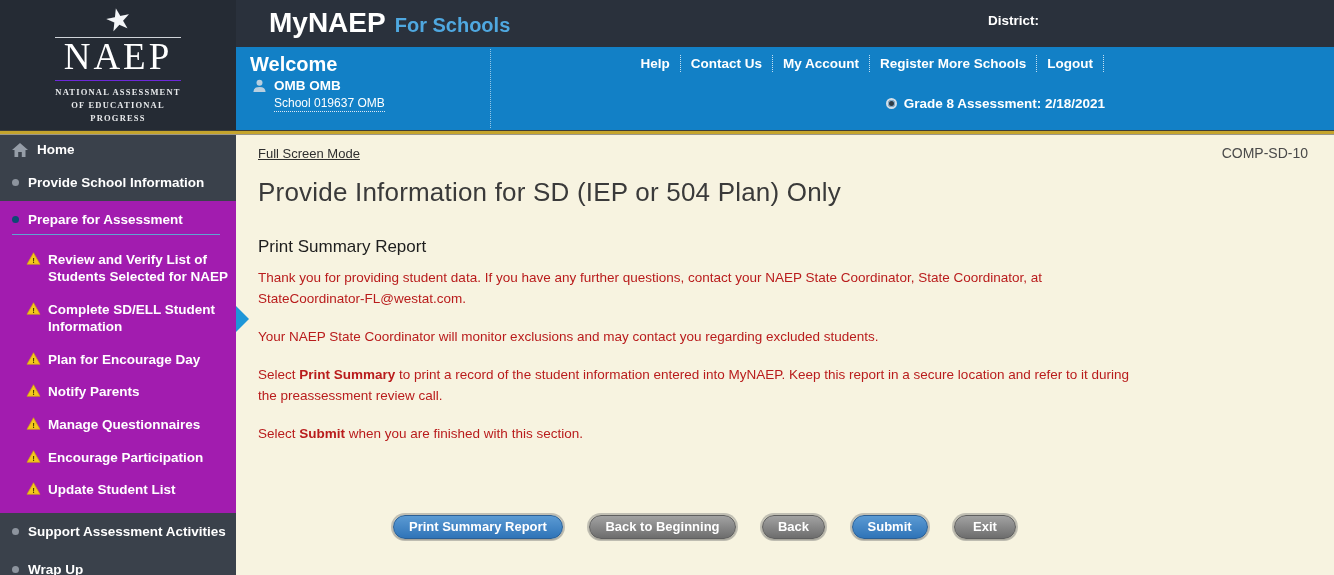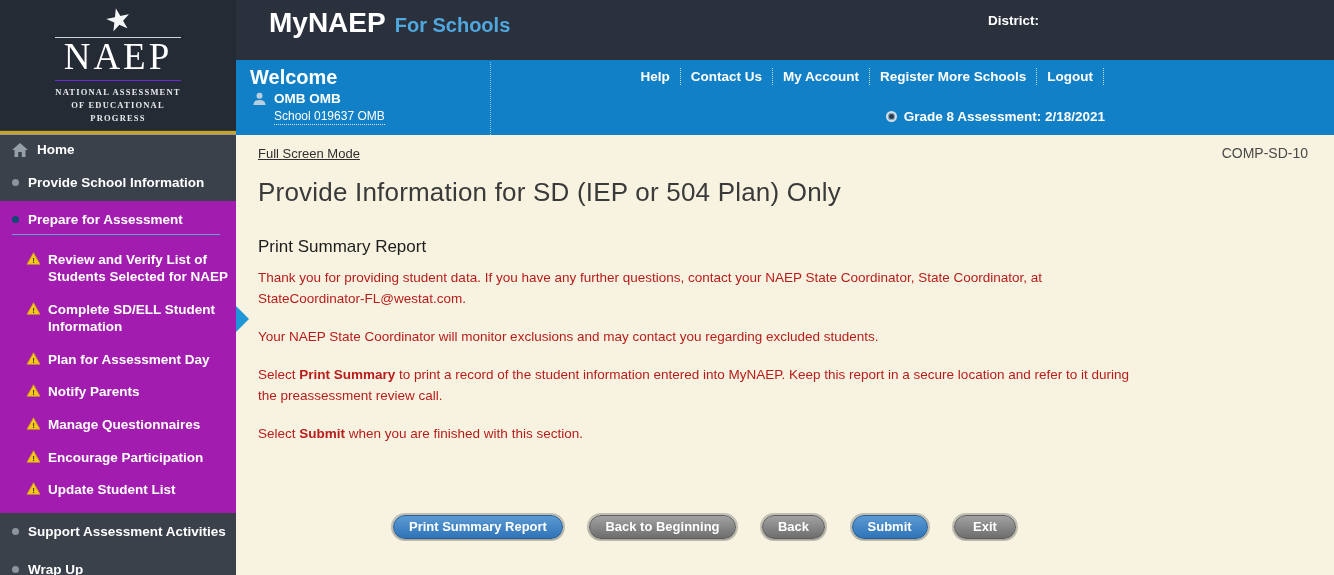--- a/index.html
+++ b/index.html
@@ -16,21 +16,21 @@
                   border-top:1px solid #cfd3d8; border-bottom:1px solid #6d28d9; padding:0 4px 3px; margin-top:2px; }
   .logo-sub { font-family:"Liberation Serif", serif; font-size:8.5px; letter-spacing:1.2px; margin-top:5px; color:#e8eaec; line-height:1.5; font-weight:bold; }
 
   .header-right { flex:1; position:relative; background:#2a313c; }
   .top-band { height:47px; position:relative; }
   .brand { position:absolute; left:33px; top:7px; white-space:nowrap; }
   .brand-my { color:#fff; font-size:28px; font-weight:bold; }
   .brand-suffix { color:#4fa8e0; font-size:20px; font-weight:bold; margin-left:9px; }
   .district { position:absolute; left:752px; top:13px; color:#fff; font-weight:bold; font-size:13.5px; }
 
-  .blue-band { height:83px; background:#1280c6; position:relative;margin-top:13px; }
+  .blue-band { height:83px; background:#1280c6; position:relative; }
   .welcome { position:absolute; left:14px; top:6px; width:238px; }
   .welcome-title { color:#fff; font-size:20px; font-weight:bold; }
   .welcome-user-row { display:flex; align-items:flex-start; gap:7px; margin-top:2px; margin-left:2px; }
   .welcome-user { color:#fff; font-weight:bold; font-size:13.5px; }
   .welcome-school { color:#fff; font-size:12px; margin-left:24px; margin-top:3px; display:inline-block;
                     border-bottom:1px dotted #dce9f5; padding-bottom:1px; cursor:pointer; }
   .band-divider { position:absolute; left:254px; top:2px; bottom:2px; border-left:1px dotted rgba(255,255,255,.55); }
 
   .nav-links { position:absolute; top:8px; right:230px; display:flex; }
   .nav-link { color:#fff; font-weight:bold; font-size:13.5px; padding:0 10px; line-height:17px;
@@ -175,21 +175,21 @@
             <text x="10" y="15" font-size="11" text-anchor="middle" fill="#4a3b00" font-weight="bold" font-family="Liberation Sans, sans-serif">!</text>
           </svg>
           <span>Complete SD/ELL Student Information</span>
         </div>
 
         <div class="sub-item">
           <svg class="warn-icon" width="15" height="13" viewBox="0 0 20 18">
             <path d="M10 1 L19 17 L1 17 Z" fill="#f3c71c" stroke="#cf9f12" stroke-width="1"></path>
             <text x="10" y="15" font-size="11" text-anchor="middle" fill="#4a3b00" font-weight="bold" font-family="Liberation Sans, sans-serif">!</text>
           </svg>
-          <span>Plan for Assessment Day</span>
+          <span>Plan for Encourage Day</span>
         </div>
 
         <div class="sub-item">
           <svg class="warn-icon" width="15" height="13" viewBox="0 0 20 18">
             <path d="M10 1 L19 17 L1 17 Z" fill="#f3c71c" stroke="#cf9f12" stroke-width="1"></path>
             <text x="10" y="15" font-size="11" text-anchor="middle" fill="#4a3b00" font-weight="bold" font-family="Liberation Sans, sans-serif">!</text>
           </svg>
           <span>Notify Parents</span>
         </div>
 

